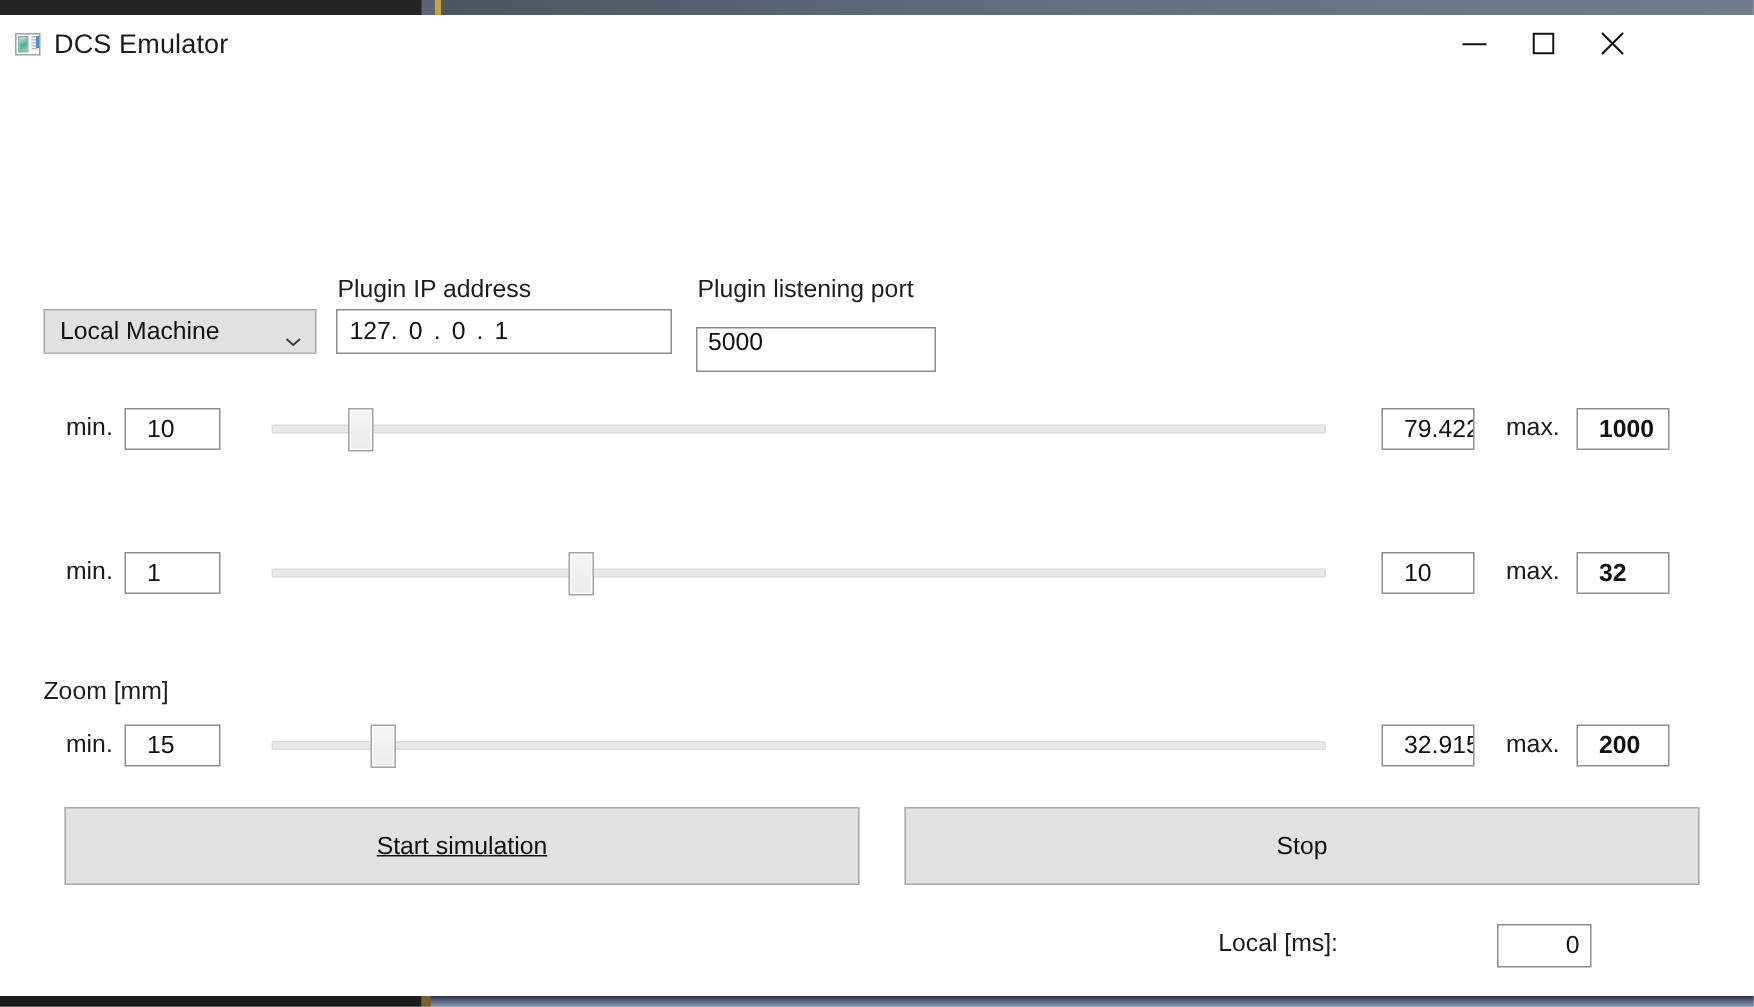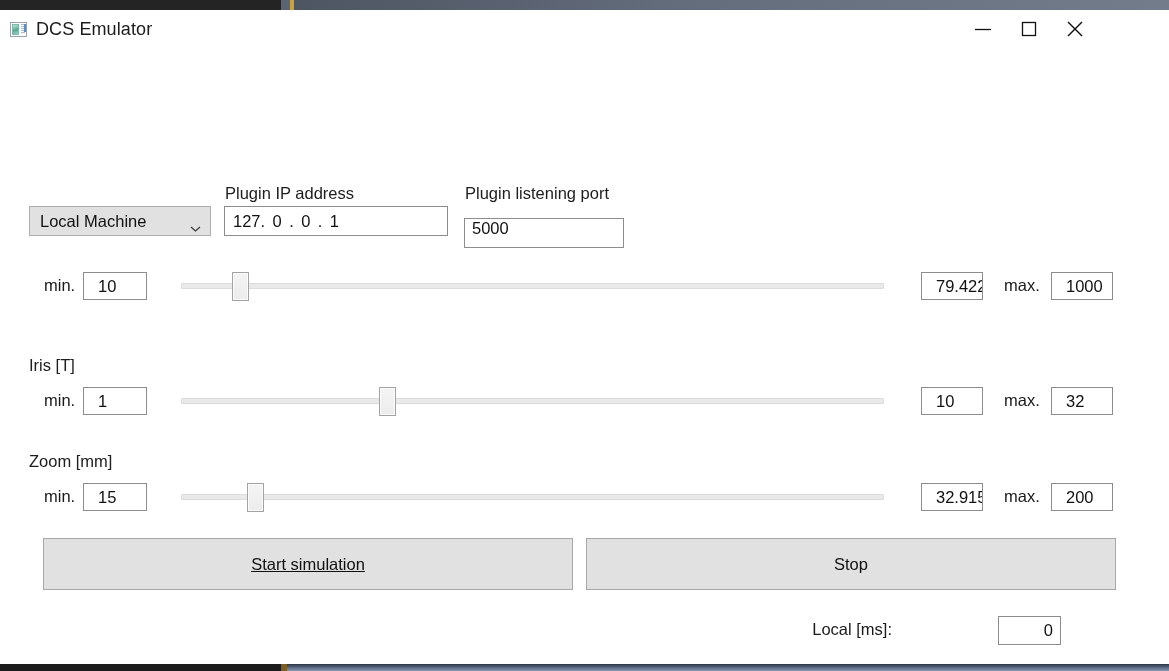--- a/index.html
+++ b/index.html
@@ -218,21 +218,21 @@
     color: #111;
     display: flex; align-items: center;
     padding: 0 14px;
     top: 1px;
     overflow: hidden;
     white-space: nowrap;
   }
   .min-box  { left: 54px;  width: 64px; }
   .val-box  { left: 892px; width: 62px; }
   .max-label{ left: 975px; }
-  .max-box  { left: 1022px; width: 62px; }
+  .max-box  { left: 1022px; width: 62px; font-weight: bold; }
 
   
   .slider {
     position: absolute;
     left: 152px; top: 0;
     width: 703px; height: 30px;
   }
   .slider .track {
     position: absolute;
     left: 0; top: 12px;
@@ -255,21 +255,21 @@
     position: absolute;
     height: 52px;
     background: #e1e1e1;
     border: 1px solid #a7a7a7;
     display: flex; align-items: center; justify-content: center;
     font-size: 16.5px;
     color: #101010;
     cursor: default;
   }
   #start-button { left: 43px;  top: 490px; width: 530px; text-decoration: underline; }
-  #stop-button  { left: 586px; top: 490px; width: 530px; }
+  #stop-button  { left: 603px; top: 490px; width: 530px; }
 
   
   #delay-label {
     position: absolute;
     right: 206px; top: 572px;
     font-size: 16.5px;
     color: #1a1a1a;
   }
   #delay-box {
     position: absolute;
@@ -378,21 +378,20 @@
           <span>79.4229</span>
         </div>
         <span class="minmax-label max-label">max.</span>
         <div class="textbox max-box">
           <span>1000</span>
         </div>
       </div>
     </div>
 
     <div class="param-block" id="block-iris" style="top:308px;">
-      <div class="param-title">Iris [T]</div>
       <div class="param-row">
         <span class="minmax-label min-label">min.</span>
         <div class="textbox min-box">
           <span>1</span>
         </div>
         <div class="slider">
           <div class="track"></div>
           <div class="thumb" id="thumb-iris" style="left: 197.568px;"></div>
         </div>
         <div class="textbox val-box">

